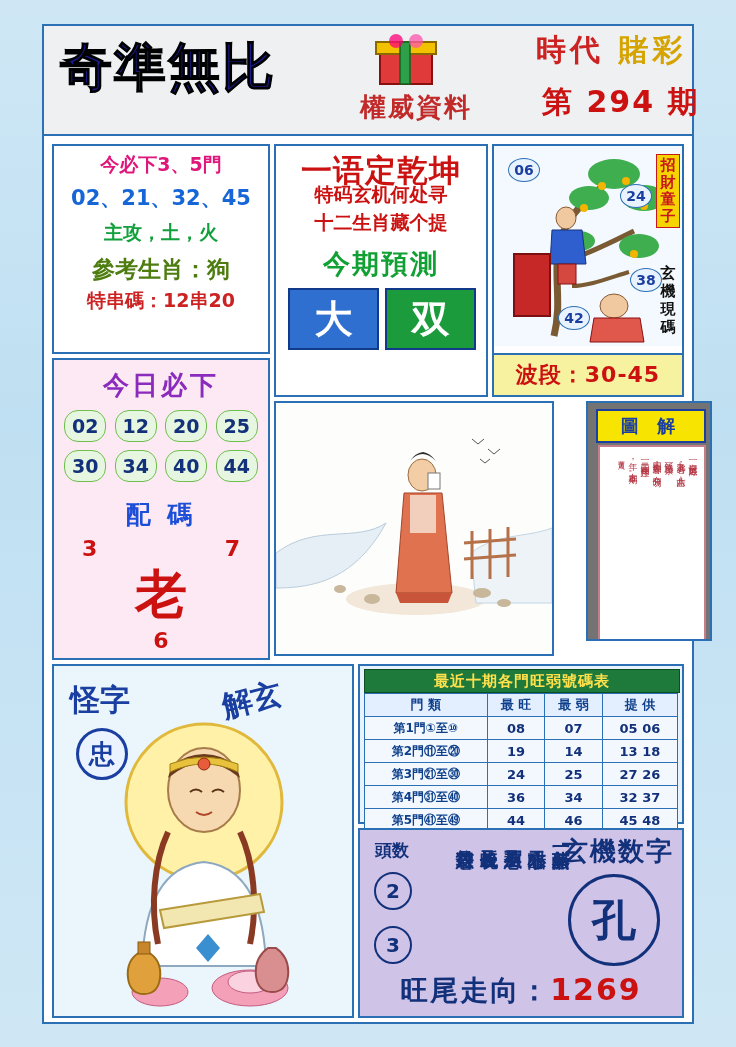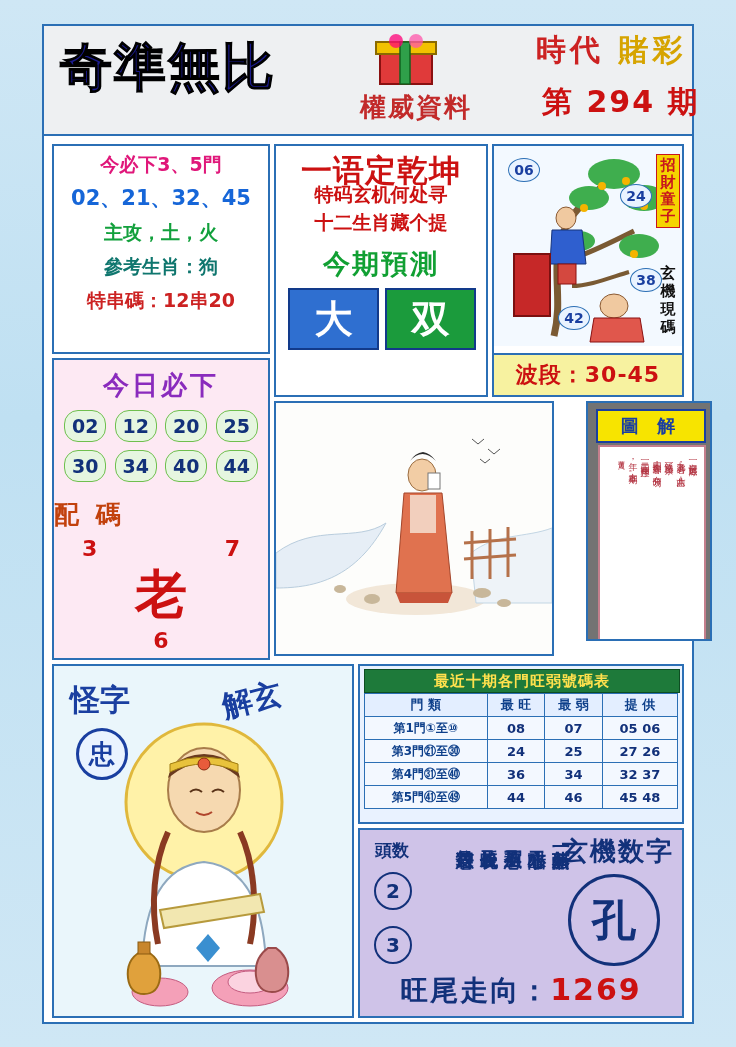--- a/index.html
+++ b/index.html
@@ -55,21 +55,21 @@
     left:8px;top:118px;width:218px;height:210px;
     background:#fff;border:2px solid #2b6fb5;
   }
   .info-l1{position:absolute;left:0;top:6px;width:100%;text-align:center;
     font-size:19px;font-weight:bold;color:#e0177a;font-family:"DejaVu Sans",sans-serif;}
   .info-l2{position:absolute;left:0;top:38px;width:100%;text-align:center;
     font-size:21px;font-weight:bold;color:#1666d8;font-family:"DejaVu Sans",sans-serif;}
   .info-l3{position:absolute;left:0;top:74px;width:100%;text-align:center;
     font-size:19px;font-weight:bold;color:#12a03c;font-family:"DejaVu Sans",sans-serif;}
   .info-l4{position:absolute;left:0;top:108px;width:100%;text-align:center;
-    font-size:19px;font-weight:bold;color:#0f766e;font-family:"DejaVu Sans",sans-serif;}
+    font-size:23px;font-weight:bold;color:#4d7c0f;font-family:"DejaVu Sans",sans-serif;}
   .info-l5{position:absolute;left:0;top:142px;width:100%;text-align:center;
     font-size:19px;font-weight:bold;color:#cc2222;font-family:"DejaVu Sans",sans-serif;}
   
   .fcbox{
     left:230px;top:118px;width:214px;height:253px;
     background:#fff;border:2px solid #2b6fb5;
   }
   .fc-l1{position:absolute;left:0;top:4px;width:100%;text-align:center;
     font-size:31px;font-weight:bold;color:#cc1111;font-family:"DejaVu Sans",sans-serif;
     letter-spacing:1px;}
@@ -114,22 +114,22 @@
     background:#fde9f3;border:2px solid #2b6fb5;
   }
   .must-title{position:absolute;left:0;top:8px;width:100%;text-align:center;
     font-size:26px;font-weight:bold;color:#8a2bbd;font-family:"DejaVu Sans",sans-serif;
     letter-spacing:3px;}
   .must-nums{position:absolute;left:6px;top:50px;width:202px;}
   .mrow{display:flex;justify-content:space-around;margin-bottom:8px;}
   .mnum{width:40px;height:30px;border-radius:14px;background:#e6f6e0;
     border:1px solid #6fbf4e;display:flex;align-items:center;justify-content:center;
     font-size:19px;font-weight:bold;color:#12317a;font-family:"DejaVu Sans",sans-serif;}
-  .pm-title{position:absolute;left:0;top:138px;width:100%;text-align:left;
-    font-size:25px;font-weight:bold;color:#c2410c;font-family:"DejaVu Sans",sans-serif;
+  .pm-title{position:absolute;left:0;top:138px;width:100%;text-align:center;
+    font-size:25px;font-weight:bold;color:#1d4ed8;font-family:"DejaVu Sans",sans-serif;
     letter-spacing:4px;}
   .pm-3{position:absolute;left:28px;top:176px;font-size:22px;font-weight:bold;color:#cc1111;
     font-family:"DejaVu Sans",sans-serif;}
   .pm-7{position:absolute;right:28px;top:176px;font-size:22px;font-weight:bold;color:#cc1111;
     font-family:"DejaVu Sans",sans-serif;}
   .pm-big{position:absolute;left:0;top:200px;width:100%;text-align:center;
     font-size:52px;font-weight:bold;color:#cc1111;font-family:"DejaVu Sans",sans-serif;}
   .pm-6{position:absolute;left:0;top:268px;width:100%;text-align:center;
     font-size:22px;font-weight:bold;color:#cc1111;font-family:"DejaVu Sans",sans-serif;}
   
@@ -415,20 +415,26 @@
           </tr>
         </thead>
         <tbody>
           <tr>
             <td class="c1">第1門①至⑩</td>
             <td>08</td>
             <td>07</td>
             <td>05  06</td>
           </tr>
           <tr>
+            <td class="c1">第2門⑪至⑳</td>
+            <td>19</td>
+            <td>14</td>
+            <td>13  18</td>
+          </tr>
+          <tr>
             <td class="c1">第3門㉑至㉚</td>
             <td>24</td>
             <td>25</td>
             <td>27  26</td>
           </tr>
           <tr>
             <td class="c1">第4門㉛至㊵</td>
             <td>36</td>
             <td>34</td>
             <td>32  37</td>

